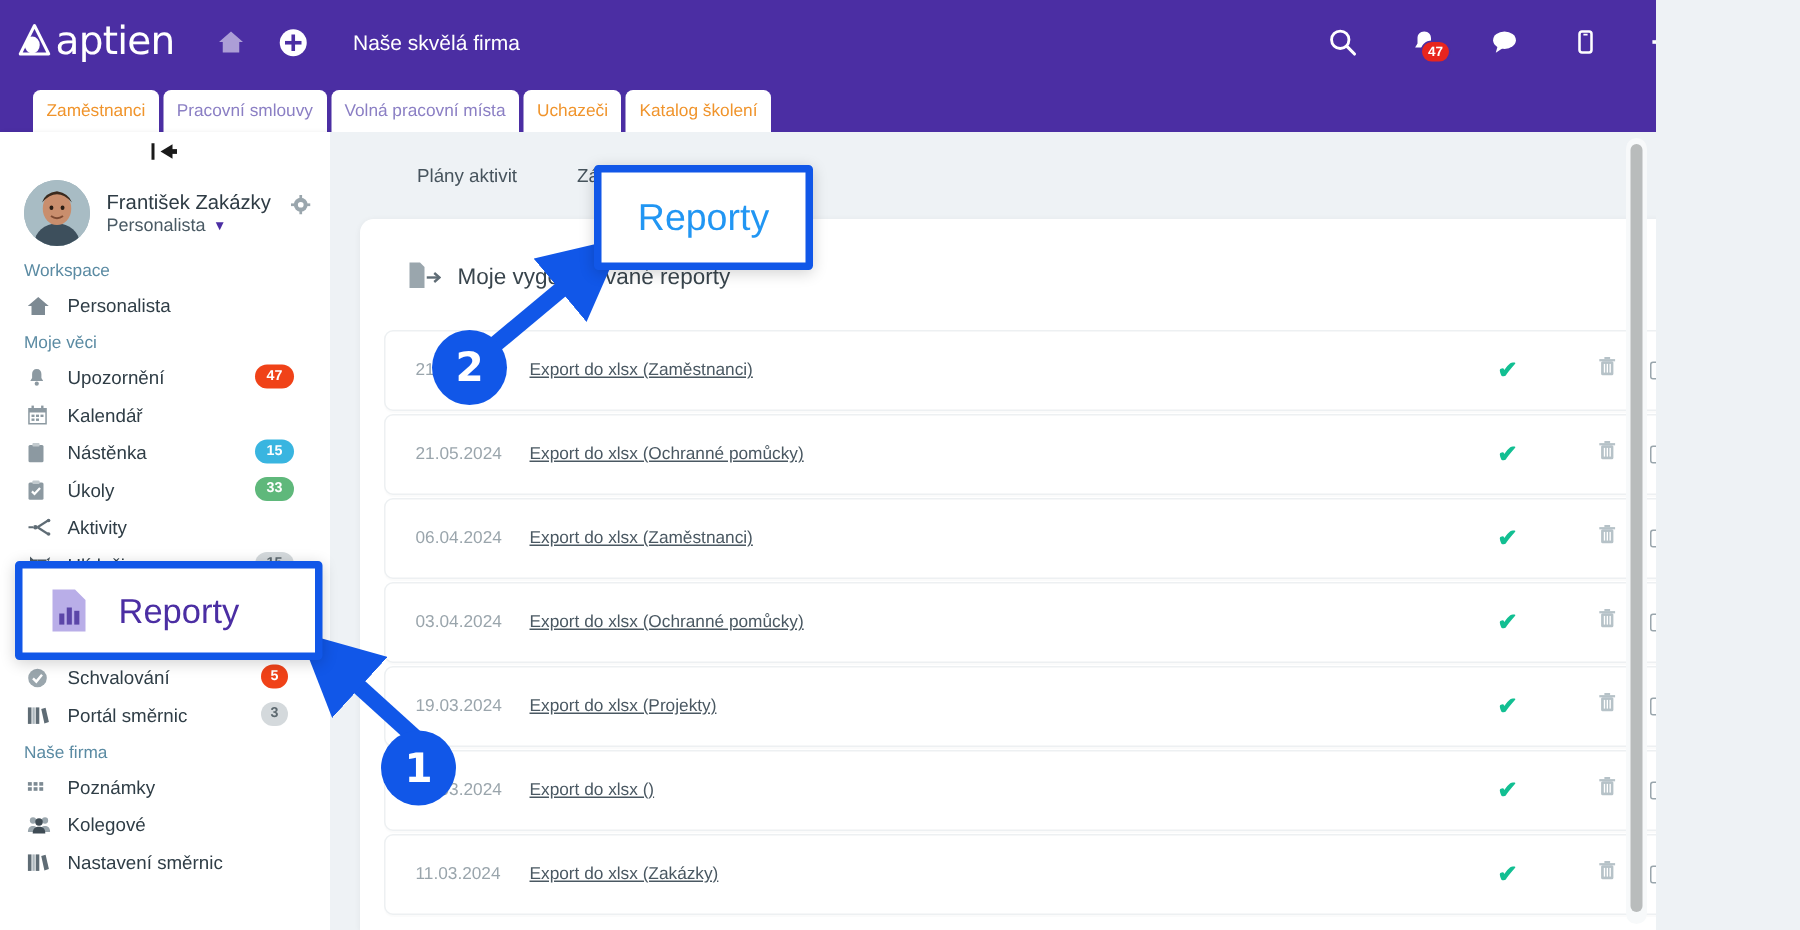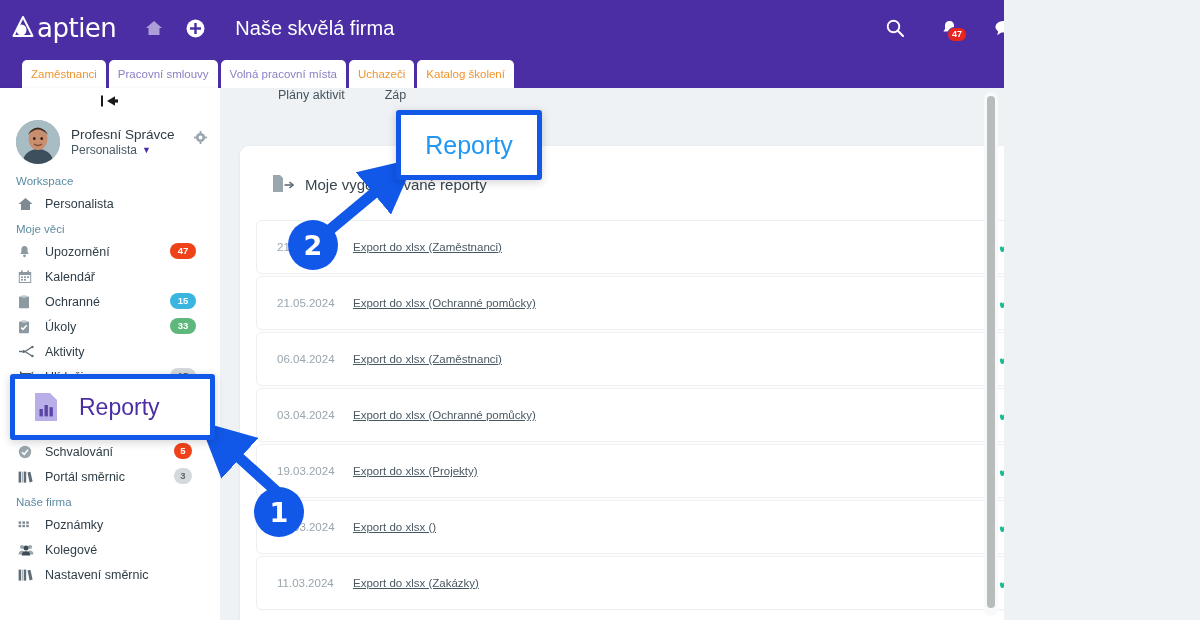--- a/index.html
+++ b/index.html
@@ -2,42 +2,42 @@
 <html><head>
 <meta charset="utf-8">
 <style>
   * { box-sizing: border-box; margin: 0; padding: 0; }
   html, body {
     width: 1200px; height: 620px;
     overflow: hidden;
     font-family: "Liberation Sans", sans-serif;
     background: #eef2f5;
   }
-  #app { position: relative; width: 1004px; height: 620px; overflow: hidden; }
+  #app { position: relative; width: 1104px; height: 620px; overflow: hidden; }
 
   
   .topbar {
     position: absolute; left: 0; top: 0; width: 1200px; height: 56px;
     background: #4b2ea3;
     display: flex; align-items: center;
   }
   .logo-wrap { display: flex; align-items: center; margin-left: 10px; }
   .logo-mark { width: 26px; height: 26px; position: relative; }
   .logo-mark svg { display: block; }
   .logo-text {
     color: #ffffff; font-size: 26px; letter-spacing: -0.5px;
     font-weight: 400; margin-left: 1px; font-family: "DejaVu Sans", sans-serif;
   }
   .top-icon {
     color: #ffffff; display: inline-flex; align-items: center; justify-content: center;
   }
   .home-ic { margin-left: 28px; opacity: .85; }
   .plus-ic { margin-left: 22px; }
   .company-name {
-    color: #ffffff; font-size: 20px; margin-left: 30px; font-weight: 400;
+    color: #ffffff; font-size: 14px; margin-left: 30px; font-weight: 400;
   }
   .top-right { position: absolute; right: 8px; top: 0; height: 56px; display: flex; align-items: center; }
   .top-right .ti {
     width: 54px; height: 56px; display: flex; align-items: center; justify-content: center;
     position: relative; color: #fff;
   }
   .bell-badge {
     position: absolute; right: 9px; bottom: 14px;
     background: #e8251e; color: #fff; font-size: 9px; font-weight: bold;
     border-radius: 9px; padding: 1px 4px; line-height: 11px; min-width: 17px; text-align: center;
@@ -100,21 +100,21 @@
   .nbadge.red { background: #f04218; }
   .nbadge.blue { background: #39b5e0; }
   .nbadge.green { background: #5fb87b; }
   .nbadge.gray { background: #d4d9dc; color: #5c686f; }
 
   
   .main {
     position: absolute; left: 220px; top: 88px; width: 980px; height: 532px;
     background: #eef2f5; overflow: hidden;
   }
-  .tabrow { display: flex; align-items: flex-start; height: 58px; padding-left: 58px; gap: 40px; }
+  .tabrow { display: flex; align-items: center; height: 58px; padding-left: 58px; gap: 40px; }
   .ptab { font-size: 12.5px; color: #47545d; }
   .panel {
     position: absolute; left: 20px; top: 58px; width: 920px; height: 474px;
     background: #ffffff; border-radius: 9px 9px 0 0;
     box-shadow: 0 1px 4px rgba(0,0,0,.06);
   }
   .panel-head { display: flex; align-items: center; padding: 28px 0 0 32px; }
   .panel-head .ph-ic { color: #9aa6ad; display: flex; align-items: center; }
   .panel-title { font-size: 15px; color: #39454d; margin-left: 11px; }
 
@@ -275,21 +275,21 @@
           <rect width="44" height="44" fill="#a8bcc4"></rect>
           <ellipse cx="22" cy="42" rx="15" ry="13" fill="#3d4f5c"></ellipse>
           <ellipse cx="22" cy="19" rx="9.5" ry="11" fill="#c98e6d"></ellipse>
           <path d="M12 15 Q22 4 32 15 Q30 9 22 7.5 Q14 8.5 12 15 Z" fill="#3a2a1e"></path>
           <ellipse cx="18.3" cy="18.5" rx="1.3" ry="1.5" fill="#2a1d14"></ellipse>
           <ellipse cx="25.7" cy="18.5" rx="1.3" ry="1.5" fill="#2a1d14"></ellipse>
           <path d="M18 24 Q22 27 26 24" stroke="#7d4a32" stroke-width="1.3" fill="none"></path>
         </svg>
       </div>
       <div class="pinfo">
-        <div class="pname">Profesní Správce</div>
+        <div class="pname">František Zakázky</div>
         <div class="prole">
           <span>Personalista</span>
           <span class="chev">▼</span>
         </div>
       </div>
       <span class="pgear">
         <svg width="13" height="13" viewBox="0 0 13 13">
             <circle cx="6.5" cy="6.5" r="4.6" fill="#9aa6ad"></circle>
             <circle cx="6.5" cy="6.5" r="1.9" fill="#fff"></circle>
             <g fill="#9aa6ad">
@@ -344,21 +344,21 @@
       <span class="nav-lbl">Kalendář</span>
     </div>
 
     <div class="nav-item">
       <span class="nav-ic">
         <svg width="12" height="14" viewBox="0 0 12 14">
             <rect x="1" y="1.6" width="10" height="11.6" rx="1" fill="#8c99a1"></rect>
             <rect x="3.6" y="0.3" width="4.8" height="2.4" rx="0.7" fill="#c2cace"></rect>
           </svg>
       </span>
-      <span class="nav-lbl">Ochranné</span>
+      <span class="nav-lbl">Nástěnka</span>
       <span class="nbadge blue">15</span>
     </div>
 
     <div class="nav-item">
       <span class="nav-ic">
         <svg width="12" height="14" viewBox="0 0 12 14">
             <rect x="1" y="1.6" width="10" height="11.6" rx="1" fill="#8c99a1"></rect>
             <rect x="3.6" y="0.3" width="4.8" height="2.4" rx="0.7" fill="#c2cace"></rect>
             <path d="M3.3 7.6 L5 9.3 L8.7 5.3" stroke="#fff" stroke-width="1.5" fill="none"></path>
           </svg>

